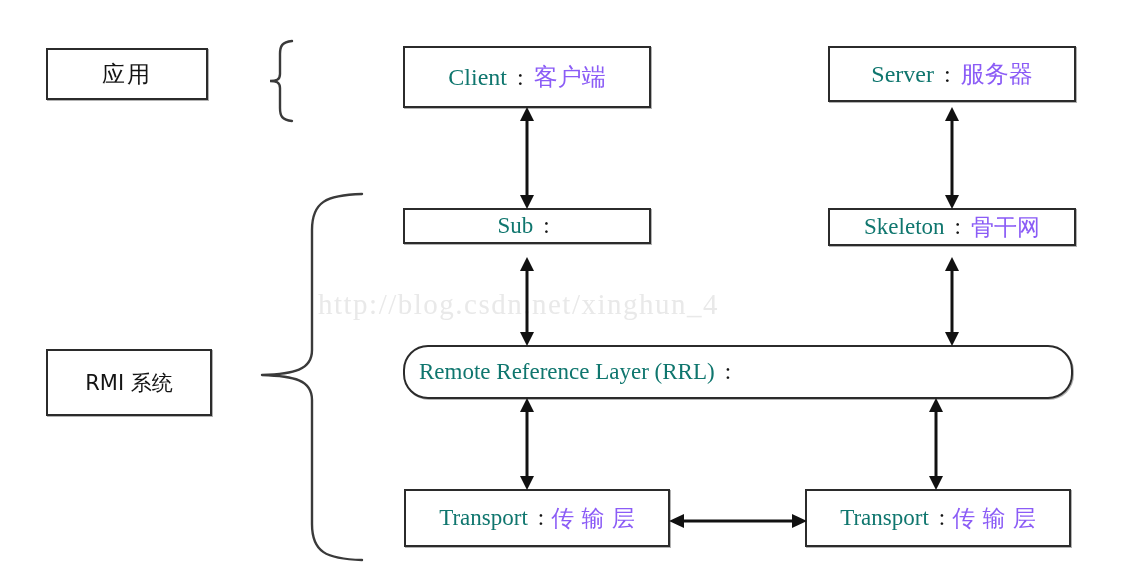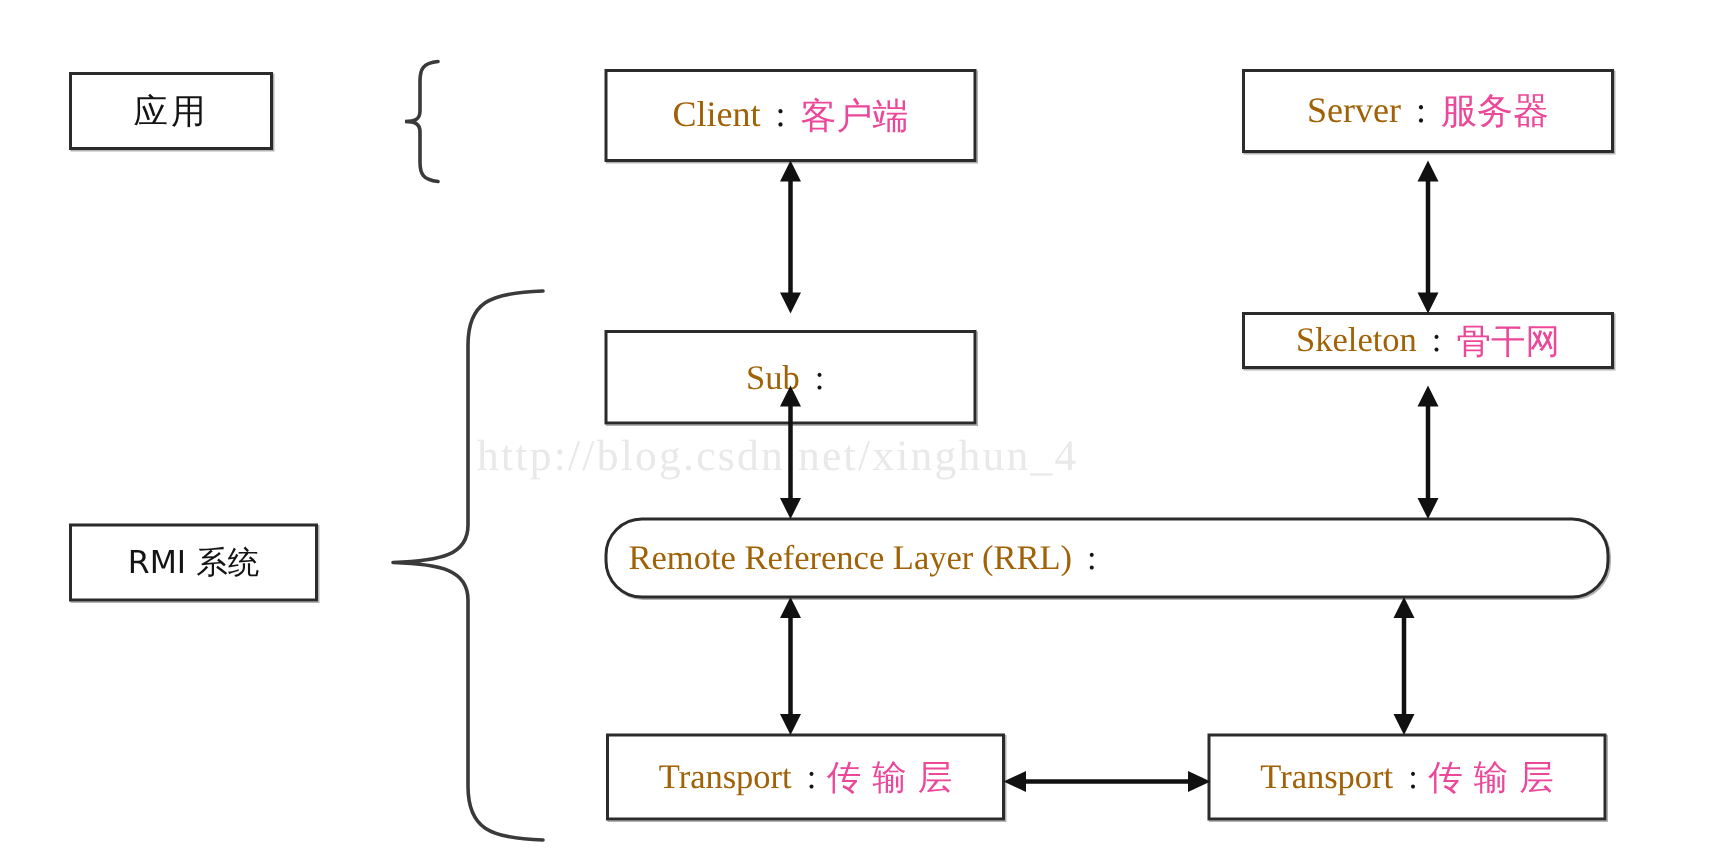--- a/index.html
+++ b/index.html
@@ -22,60 +22,60 @@
     box-sizing: border-box;
     border: 2px solid #2b2b2b;
     background: #ffffff;
     display: flex;
     align-items: center;
     justify-content: center;
     white-space: nowrap;
     box-shadow: 1px 1px 0 rgba(0,0,0,0.30);
   }
   .box .en {
-    color: #a16207;
+    color: #0f766e;
     font-family: "Liberation Serif", "DejaVu Serif", serif;
     font-weight: 400;
   }
   .box .sep {
     color: #141414;
     font-family: "Liberation Serif", "DejaVu Serif", serif;
   }
   .box .cn {
-    color: #ec4899;
+    color: #8b5cf6;
     font-family: "DejaVu Sans", "Liberation Sans", sans-serif;
     font-weight: 400;
   }
   .box .cn-black {
     color: #141414;
     font-family: "DejaVu Sans", "Liberation Sans", sans-serif;
   }
 
   
   #box-app {
-    left: 46px;  top: 48px;  width: 136px; height: 52px;
+    left: 46px;  top: 48px;  width: 162px; height: 52px;
     font-size: 23px;
   }
   #box-app .cn-black { letter-spacing: 2px; }
 
   #box-rmi {
-    left: 46px;  top: 349px; width: 166px; height: 52px;
+    left: 46px;  top: 349px; width: 166px; height: 67px;
     font-size: 21px;
   }
 
   #box-client {
     left: 403px; top: 46px;  width: 248px; height: 62px;
     font-size: 24px;
   }
   #box-server {
     left: 828px; top: 46px;  width: 248px; height: 56px;
     font-size: 24px;
   }
   #box-sub {
-    left: 403px; top: 220px; width: 248px; height: 63px;
+    left: 403px; top: 208px; width: 248px; height: 36px;
     font-size: 23px;
   }
   #box-skeleton {
     left: 828px; top: 208px; width: 248px; height: 38px;
     font-size: 23px;
   }
   #box-rrl {
     left: 403px; top: 345px; width: 670px; height: 54px;
     font-size: 23px;
   }

